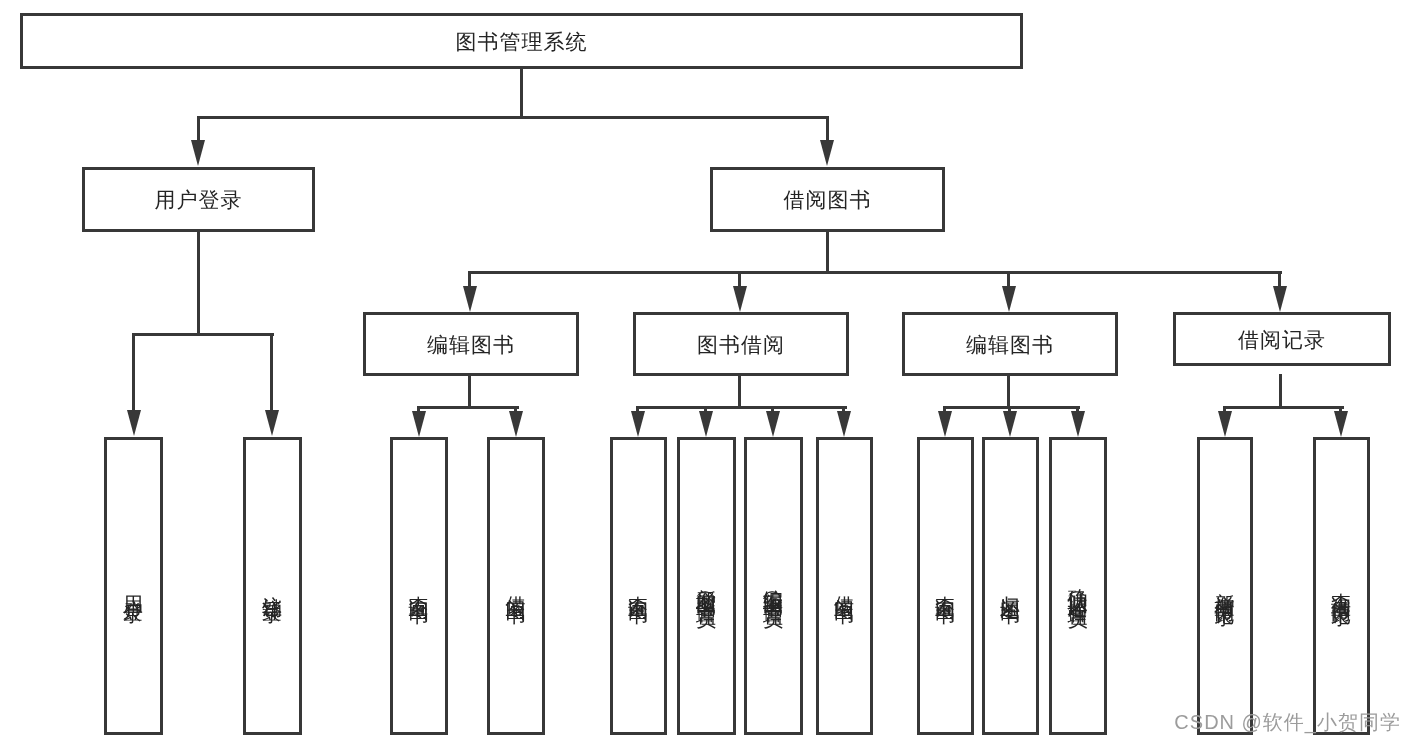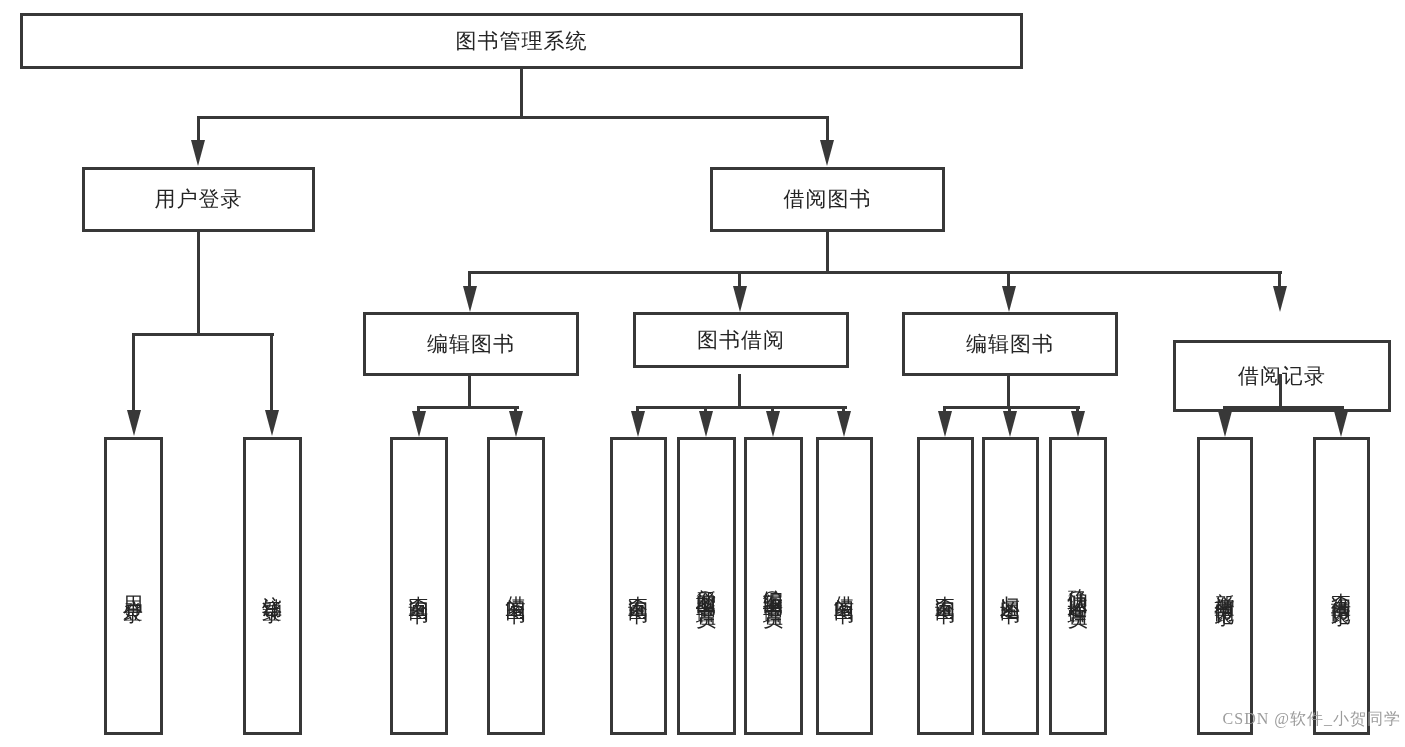--- a/index.html
+++ b/index.html
@@ -6,21 +6,21 @@
     --line:#383838;
     --text:#242424;
     --background:#ffffff;
     --watermark:#9c9c9c;
   }
   html,body{margin:0;padding:0;background:#fff;}
   .canvas{
     position:relative;
     width:1405px;height:747px;
     background:var(--background);
-    font-family:Liberation Serif, serif;
+    font-family:Liberation Sans, sans-serif;
     color:var(--text);
     overflow:hidden;
   }
   .box{
     position:absolute;
     box-sizing:border-box;
     border:3px solid var(--line);
     background:#fff;
     display:flex;
     align-items:center;
@@ -38,21 +38,21 @@
   .vline{position:absolute;width:3px;background:var(--line);}
   .arrowhead{
     position:absolute;width:0;height:0;
     border-left:7px solid transparent;
     border-right:7px solid transparent;
     border-top:26px solid var(--line);
   }
   .watermark{
     position:absolute;
     right:4px;top:709px;
-    font-size:16px;
+    font-size:20px;
     color:var(--watermark);
     letter-spacing:1px;
     white-space:nowrap;
   }
 </style>
 </head>
 <body>
 
 <div class="canvas">
 
@@ -90,27 +90,27 @@
   <div class="vline" style="left:738px;top:271px;height:16px;"></div>
   <div class="arrowhead" style="left:733px;top:286px;"></div>
   <div class="vline" style="left:1007px;top:271px;height:16px;"></div>
   <div class="arrowhead" style="left:1002px;top:286px;"></div>
   <div class="vline" style="left:1278px;top:271px;height:16px;"></div>
   <div class="arrowhead" style="left:1273px;top:286px;"></div>
 
   <div class="box h-label" style="left:363px;top:312px;width:216px;height:64px;">
     <span>编辑图书</span>
   </div>
-  <div class="box h-label" style="left:633px;top:312px;width:216px;height:56px;">
+  <div class="box h-label" style="left:633px;top:312px;width:216px;height:64px;">
     <span>图书借阅</span>
   </div>
   <div class="box h-label" style="left:902px;top:312px;width:216px;height:64px;">
     <span>编辑图书</span>
   </div>
-  <div class="box h-label" style="left:1173px;top:312px;width:218px;height:72px;margin-top:28px;">
+  <div class="box h-label" style="left:1173px;top:312px;width:218px;height:54px;">
     <span>借阅记录</span>
   </div>
 
   <div class="vline" style="left:468px;top:374px;height:35px;"></div>
   <div class="hline" style="left:417px;top:406px;width:102px;"></div>
   <div class="vline" style="left:417px;top:406px;height:8px;"></div>
   <div class="arrowhead" style="left:412px;top:411px;"></div>
   <div class="vline" style="left:514px;top:406px;height:8px;"></div>
   <div class="arrowhead" style="left:509px;top:411px;"></div>
 

